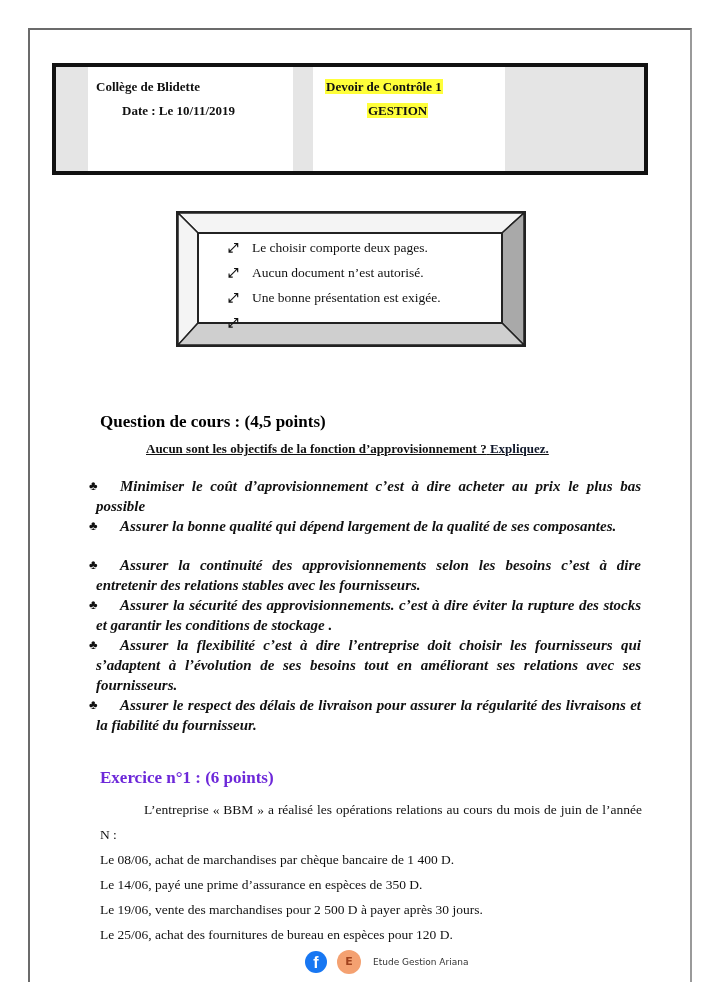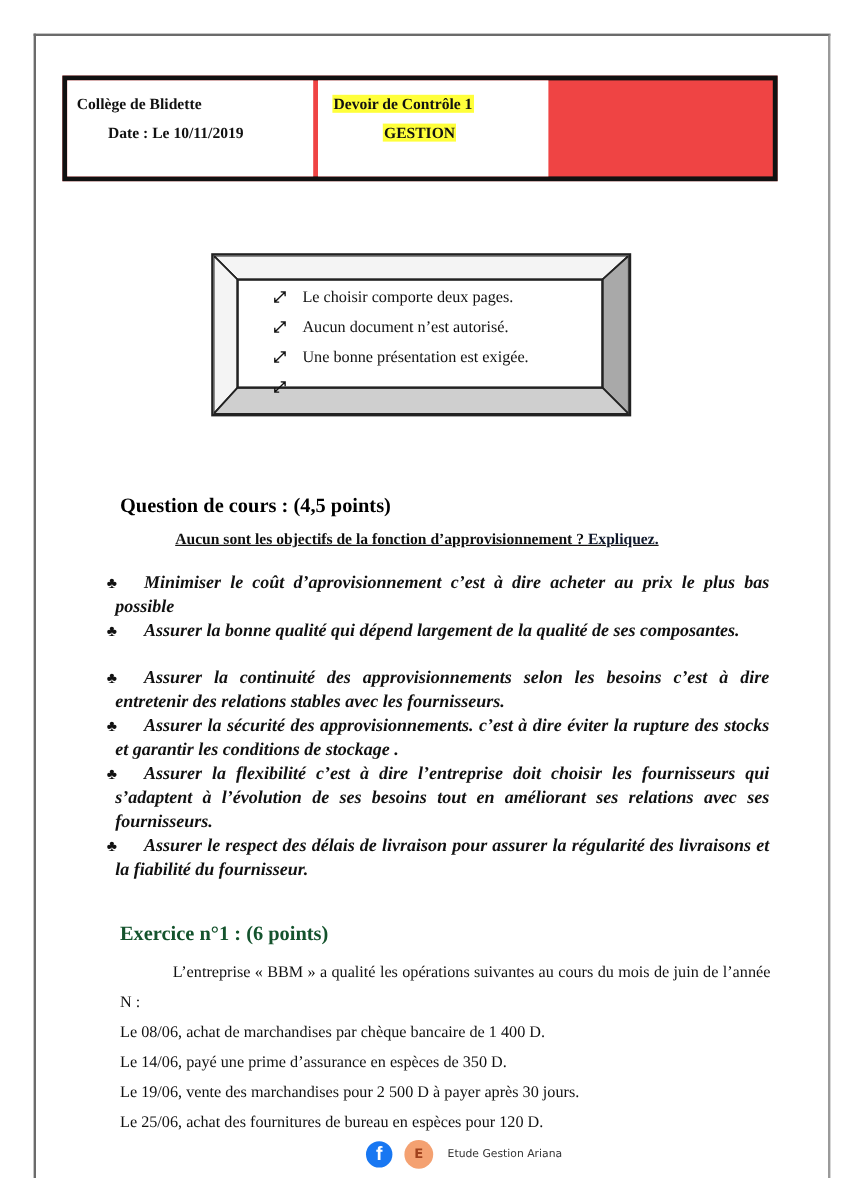--- a/index.html
+++ b/index.html
@@ -6,28 +6,28 @@
     html, body { width: 720px; height: 982px; background: #ffffff; overflow: hidden; }
     body { position: relative; font-family: "Liberation Serif", serif; color: #111; }
 
     .page-frame {
       position: absolute; left: 28px; top: 28px; width: 664px; height: 970px;
       border-top: 2px solid #6b6b6b; border-left: 2px solid #6b6b6b; border-right: 2px solid #9a9a9a;
     }
 
     
     .header-table {
-      position: absolute; left: 52px; top: 63px; width: 596px; height: 88px;
-      border: 4px solid #111; display: flex; background: #ef4444;
+      position: absolute; left: 52px; top: 63px; width: 596px; height: 112px;
+      border: 4px solid #111; display: flex; background: #e5e5e5; padding-left: 32px;
     }
     .hcell {
       background: #fff; height: 100%; padding: 8px 8px 0 8px;
       font-weight: bold; font-size: 13px; line-height: 24px;
     }
-    .hcell + .hcell { margin-left: 4px; }
+    .hcell + .hcell { margin-left: 20px; }
     .hcell.c1 { width: 205px; }
     .hcell.c2 { width: 192px; }
     .hcell.c3 { flex: 1; }
     .hl { background: #ffff3a; padding: 0 1px; }
     .hline { display: block; white-space: nowrap; }
 
     
     .bevel {
       position: absolute; left: 176px; top: 211px; width: 350px; height: 136px;
       border: 2px solid #222; background: #fff;
@@ -60,21 +60,21 @@
     }
     .answer { position: relative; }
     .answer .club {
       position: absolute; left: -7px; top: 0; font-style: normal; font-size: 13px;
     }
     .answer .atext { text-indent: 24px; display: block; }
     .gap { height: 19px; }
 
     .ex-title {
       position: absolute; left: 100px; top: 768px;
-      font-weight: bold; font-size: 17px; color: #14532d;
+      font-weight: bold; font-size: 17px; color: #6d28d9;
     }
     .ex-body {
       position: absolute; left: 100px; top: 797px; width: 542px;
       font-size: 13.5px; line-height: 25px; text-align: justify;
     }
     .ex-intro { text-indent: 44px; }
     .ops p { line-height: 25px; }
 
     .footer {
       position: absolute; left: 305px; top: 950px; display: flex; align-items: center; gap: 6px;
@@ -163,21 +163,21 @@
     <span class="atext">Assurer la  flexibilité  c’est à dire l’entreprise doit  choisir les fournisseurs qui s’adaptent à l’évolution de ses besoins  tout en améliorant ses relations avec ses fournisseurs.</span>
   </div>
   <div class="answer">
     <span class="club">♣</span>
     <span class="atext">Assurer le respect des délais de livraison pour assurer la régularité des livraisons  et la fiabilité du fournisseur.</span>
   </div>
 </div>
 
 <div class="ex-title">Exercice n°1 : (6 points)</div>
 <div class="ex-body">
-  <p class="ex-intro">L’entreprise « BBM » a qualité les opérations suivantes au cours du mois de juin de l’année N :</p>
+  <p class="ex-intro">L’entreprise « BBM » a réalisé les opérations relations au cours du mois de juin de l’année N :</p>
   <div class="ops">
     <p>Le 08/06, achat de  marchandises par chèque bancaire de 1 400 D.</p>
     <p>Le 14/06, payé une prime d’assurance en espèces de 350 D.</p>
     <p>Le 19/06, vente des marchandises pour 2 500 D à payer après 30 jours.</p>
     <p>Le 25/06, achat des fournitures de bureau en espèces pour 120 D.</p>
   </div>
 </div>
 
 <div class="footer">
   <div class="fb-icon">f</div>

